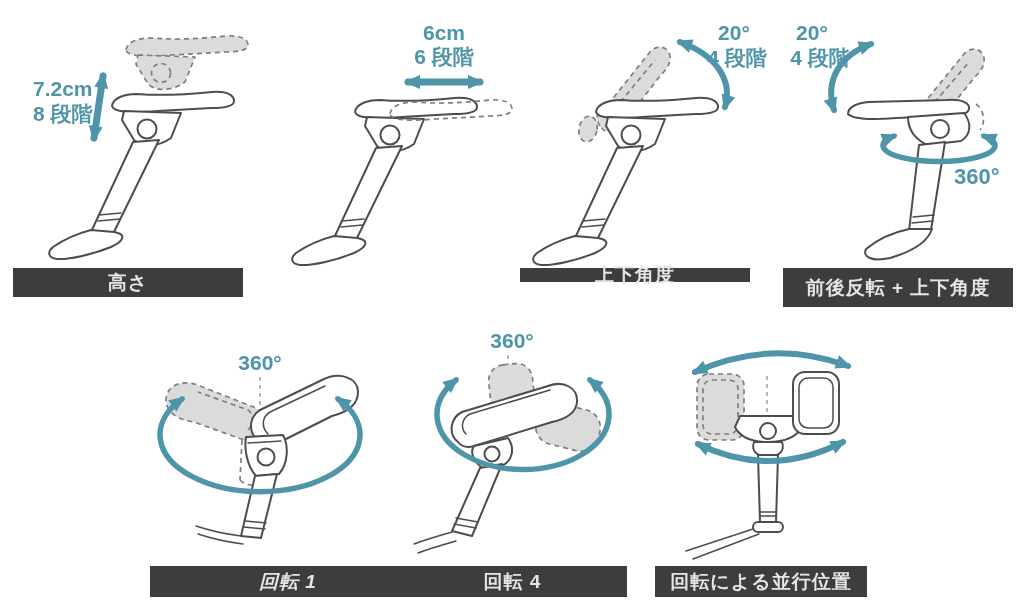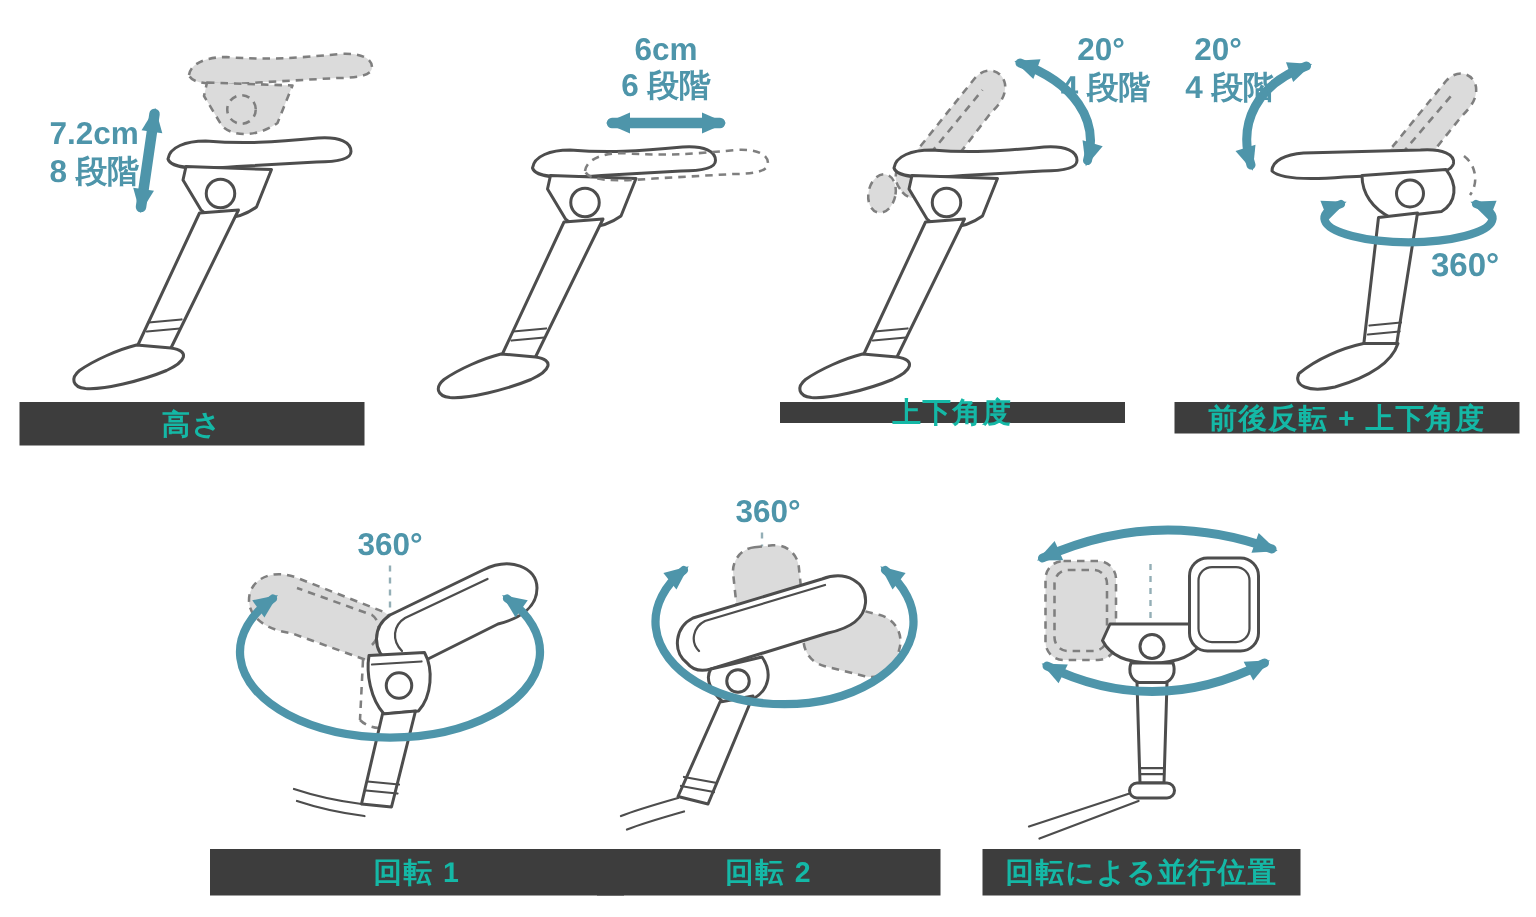--- a/index.html
+++ b/index.html
@@ -1,20 +1,20 @@
 <!DOCTYPE html>
 <html><head>
 <meta charset="utf-8">
 <style>
   html,body{margin:0;padding:0;background:#fff;}
   .stage{position:relative;width:1024px;height:611px;background:#ffffff;overflow:hidden;
          font-family:"Liberation Sans","DejaVu Sans",sans-serif;}
   .panel{position:absolute;}
   .panel svg{position:absolute;left:0;top:0;}
-  .caption{position:absolute;background:#3D3D3D;color:#14b8a6;font-weight:bold;font-size:19px;
+  .caption{position:absolute;background:#3D3D3D;color:#e5e5e5;font-weight:bold;font-size:19px;
            display:flex;align-items:center;justify-content:center;letter-spacing:1px;}
   .solid{fill:#ffffff;stroke:#4D4D4D;stroke-width:2;stroke-linejoin:round;}
   .detail{fill:none;stroke:#4D4D4D;stroke-width:1.5;stroke-linecap:round;}
   .ghost{fill:#DBDBDB;stroke:#7F7F7F;stroke-width:1.7;stroke-dasharray:5 4;stroke-linejoin:round;}
   .ghost-nf{fill:none;stroke:#7F7F7F;stroke-width:1.7;stroke-dasharray:5 4;}
   .arrow{fill:none;stroke:#4E95AA;stroke-linecap:round;}
   .w7{stroke-width:7;} .w6{stroke-width:6;} .w55{stroke-width:5.5;}
   .guide{fill:none;stroke:#93AEB6;stroke-width:1.6;stroke-dasharray:4 4;}
   .tt{fill:#4E95AA;font-weight:bold;font-size:21px;}
   .tt22{font-size:22px;}
@@ -111,21 +111,21 @@
       <circle class="solid" cx="172" cy="129" r="9"></circle>
       <path class="solid" d="M151,145 L177,142 L163,230 L141,231 Z"></path>
       <path class="detail" d="M145,217 L166,215 M144,223 L165,221"></path>
       <path class="solid" d="M141,229 L164,229 C160,241 146,251 122,258 C104,262 94,257 98,249 C110,239 127,232 141,229 Z"></path>
       <path class="arrow w55" d="M126,136 A56,16 0 1 0 216,136" marker-start="url(#ah4)" marker-end="url(#ah4)"></path>
       <path class="arrow w6" d="M103,44 C70,56 57,82 66,110" marker-start="url(#ah4)" marker-end="url(#ah4)"></path>
       <text class="tt" x="44" y="40" text-anchor="middle">20°</text>
       <text class="tt" x="52" y="65" text-anchor="middle">4 段階</text>
       <text class="tt tt22" x="186" y="184">360°</text>
     </svg>
-    <div class="caption" style="left:15px;top:268px;width:230px;height:21px;">前後反転 + 上下角度</div>
+    <div class="caption" style="left:15px;top:268px;width:230px;height:39px;">前後反転 + 上下角度</div>
   </div>
 
   <div class="panel" style="left:120px;top:310px;width:280px;height:300px;">
     <svg width="280" height="252" viewBox="0 0 280 252">
       <defs>
         <marker id="ah5" markerUnits="userSpaceOnUse" markerWidth="20" markerHeight="20" refX="14" refY="10" orient="auto-start-reverse">
           <path d="M2,3 L18,10 L2,17 Z" fill="#4E95AA"></path>
         </marker>
       </defs>
       <path class="guide" d="M140,67 L140,124"></path>
@@ -136,21 +136,21 @@
       <path class="detail" d="M148,124 C141,117 142,107 150,102 L205,76"></path>
       <path class="solid" d="M126,127 L163,125 C169,136 168,154 159,164 L136,166 C127,156 124,139 126,127 Z"></path>
       <path class="detail" d="M128,133 L161,131"></path>
       <circle class="solid" cx="146" cy="147" r="8.5"></circle>
       <path class="solid" d="M135,166 L157,164 L141,228 L121,226 Z"></path>
       <path class="detail" d="M125,211 L146,213 M124,217 L145,219"></path>
       <path class="detail" d="M121,226 C105,224 88,220 76,216 M123,234 C107,232 90,228 78,224"></path>
       <path class="arrow w55" d="M62,89 A100,57 0 1 0 218,89" marker-start="url(#ah5)" marker-end="url(#ah5)"></path>
       <text class="tt" x="140" y="60" text-anchor="middle">360°</text>
     </svg>
-    <div class="caption" style="left:20px;top:256px;width:276px;height:31px;">回転 1</div>
+    <div class="caption" style="left:30px;top:256px;width:276px;height:31px;font-style:italic;">回転 1</div>
   </div>
 
   <div class="panel" style="left:390px;top:310px;width:280px;height:300px;">
     <svg width="280" height="252" viewBox="0 0 280 252">
       <defs>
         <marker id="ah6" markerUnits="userSpaceOnUse" markerWidth="20" markerHeight="20" refX="14" refY="10" orient="auto-start-reverse">
           <path d="M2,3 L18,10 L2,17 Z" fill="#4E95AA"></path>
         </marker>
       </defs>
       <path class="guide" d="M118,45 L118,100"></path>
@@ -159,21 +159,21 @@
       <path class="solid" d="M68,132 C58,124 60,108 72,102 L158,76 C174,70 188,78 187,92 C186,103 176,109 162,112 L84,136 C77,138 72,137 68,132 Z"></path>
       <path class="detail" d="M76,124 C70,118 72,108 80,104 L160,80"></path>
       <path class="solid" d="M84,136 L118,128 C125,138 123,150 112,156 L92,158 C83,150 80,142 84,136 Z"></path>
       <circle class="solid" cx="102" cy="144" r="7.5"></circle>
       <path class="solid" d="M90,158 L112,154 L82,226 L62,221 Z"></path>
       <path class="detail" d="M66,208 L88,212 M64,214 L86,218"></path>
       <path class="detail" d="M62,222 C48,226 34,230 24,234 M66,231 C52,235 38,239 28,243"></path>
       <path class="arrow w55" d="M66,70 A86,55 0 1 0 200,70" marker-start="url(#ah6)" marker-end="url(#ah6)"></path>
       <text class="tt" x="122" y="38" text-anchor="middle">360°</text>
     </svg>
-    <div class="caption" style="left:8px;top:256px;width:229px;height:31px;">回転 2</div>
+    <div class="caption" style="left:8px;top:256px;width:229px;height:31px;">回転 4</div>
   </div>
 
   <div class="panel" style="left:650px;top:310px;width:280px;height:300px;">
     <svg width="280" height="252" viewBox="0 0 280 252">
       <defs>
         <marker id="ah7" markerUnits="userSpaceOnUse" markerWidth="20" markerHeight="20" refX="14" refY="10" orient="auto-start-reverse">
           <path d="M2,3 L18,10 L2,17 Z" fill="#4E95AA"></path>
         </marker>
       </defs>
       <path class="guide" d="M117,66 L117,108"></path>

